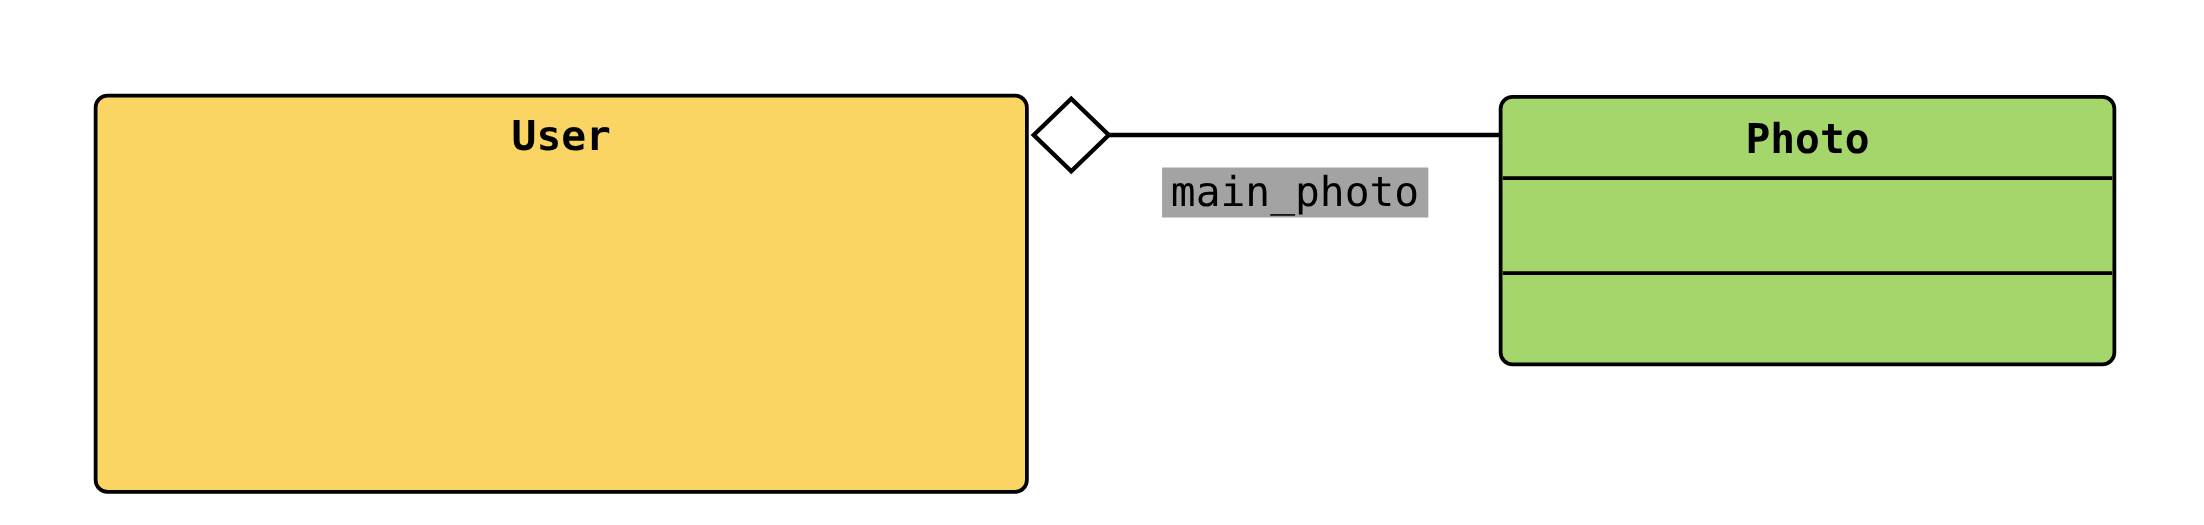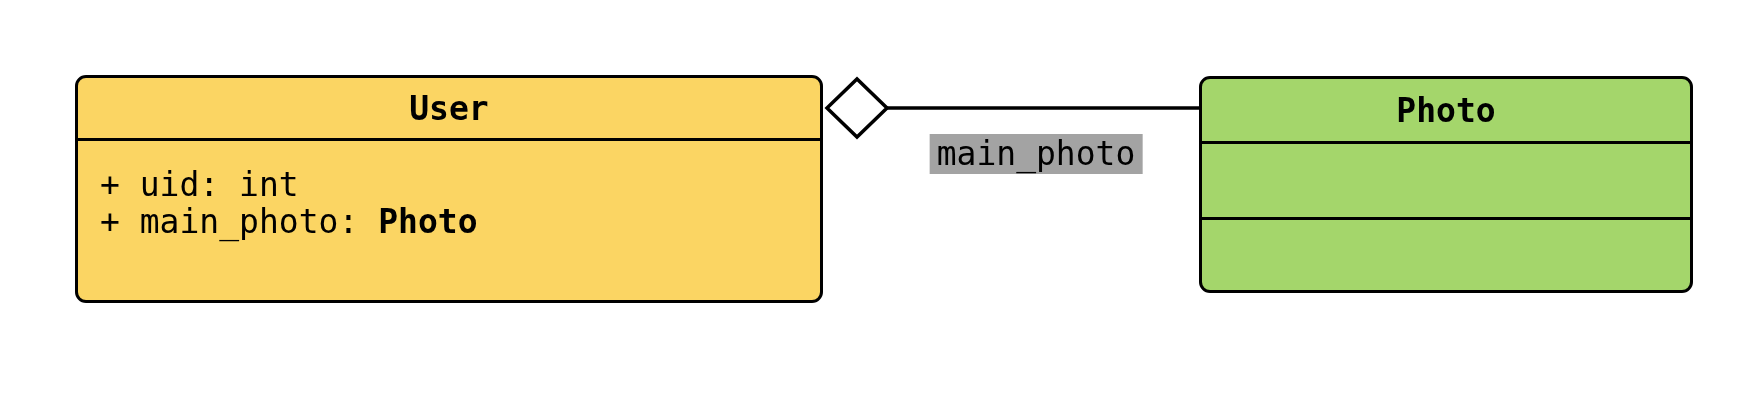--- a/index.html
+++ b/index.html
@@ -28,21 +28,21 @@
     position: absolute;
     border: 3.5px solid #000000;
     border-radius: 11px;
     box-sizing: border-box;
     overflow: hidden;
   }
   .user-box {
     left: 75px;
     top: 75px;
     width: 748px;
-    height: 228px;
+    height: 320px;
   }
   .photo-box {
     left: 1199px;
     top: 76px;
     width: 494px;
     height: 217px;
   }
   .compartment {
     box-sizing: border-box;
   }
@@ -103,24 +103,20 @@
 
   <svg class="connector-svg" viewBox="0 0 1763 420" xmlns="http://www.w3.org/2000/svg">
     <line x1="887" y1="108" x2="1201" y2="108" stroke="#000000" stroke-width="3.5"></line>
     <polygon points="827,108 857,79 887,108 857,137" fill="#ffffff" stroke="#000000" stroke-width="3.5" stroke-linejoin="miter"></polygon>
   </svg>
 
   <div class="class-box user-box" style="background-color: rgb(251, 213, 99);">
     <div class="compartment title">
       <span>User</span>
     </div>
-    <div class="compartment attrs">
-      <div class="member-line"><span>+ uid: </span><span>int</span></div>
-      <div class="member-line"><span>+ main_photo: </span><span class="bold">Photo</span></div>
-    </div>
   </div>
 
   <div class="edge-label">main_photo</div>
 
   <div class="class-box photo-box" style="background-color: rgb(164, 214, 107);">
     <div class="compartment title">
       <span>Photo</span>
     </div>
     <div class="compartment attrs"></div>
     <div class="compartment methods"></div>

